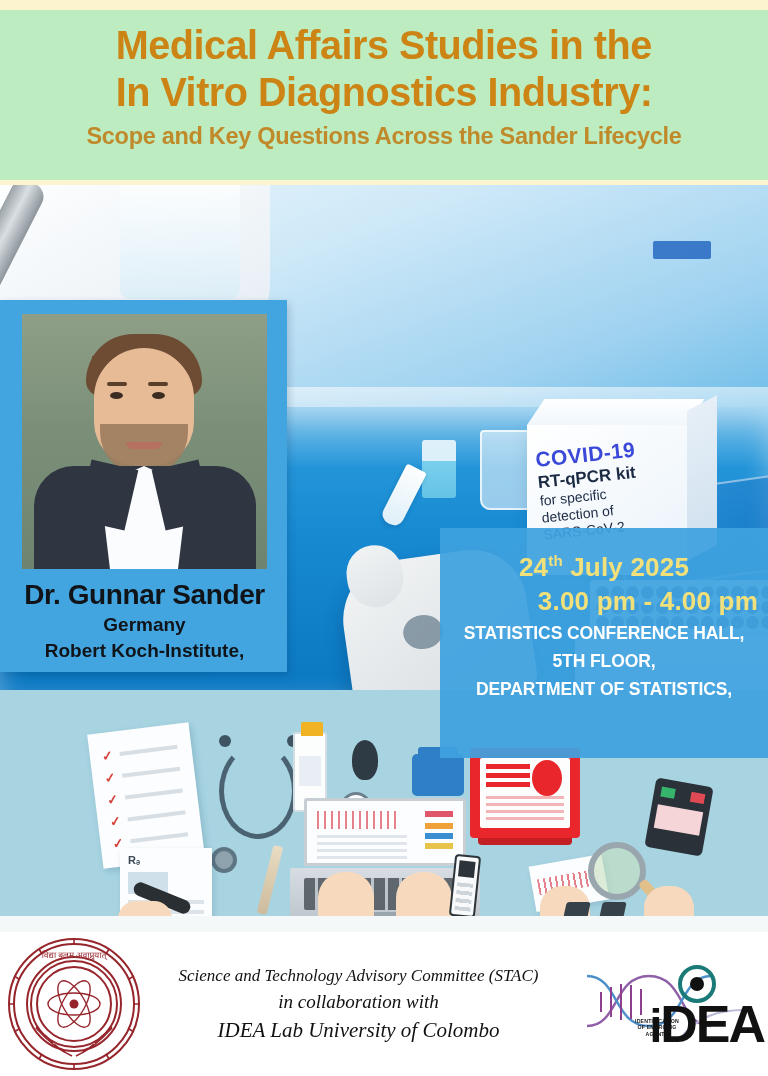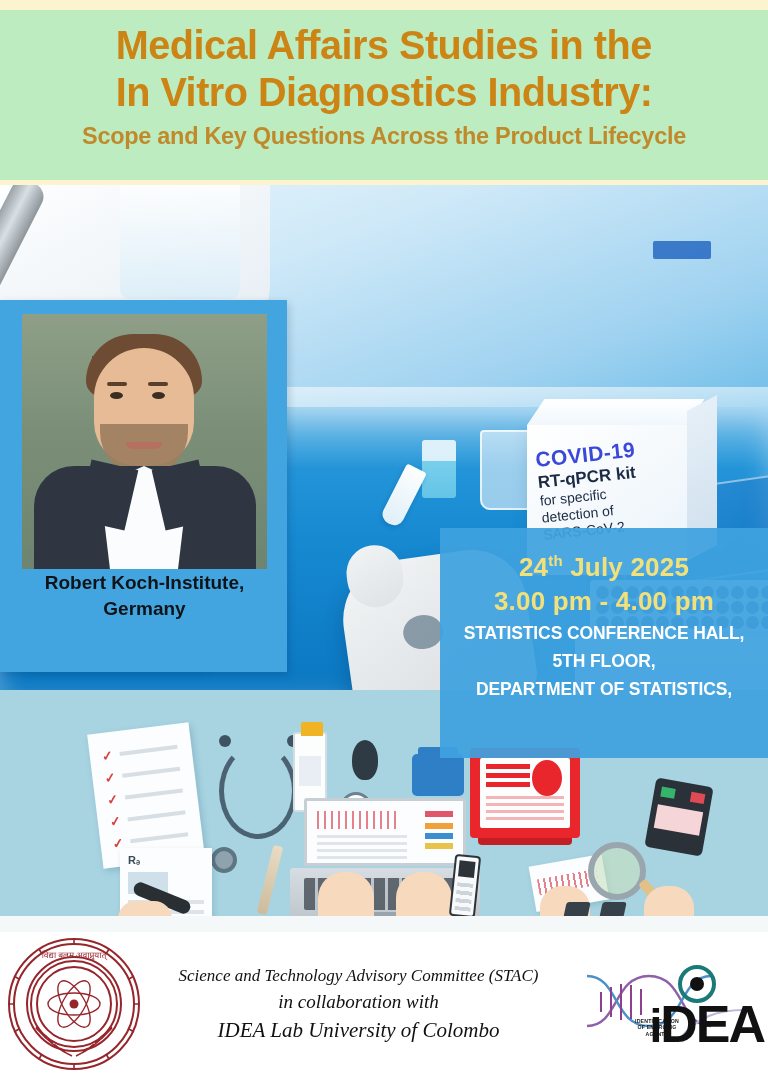--- a/index.html
+++ b/index.html
@@ -423,21 +423,21 @@
     padding:16px 10px 10px 10px;
     text-align:center;
   }
   .info-date {
     font-size:26px; font-weight:bold; color:#f2e07a;
     line-height:33px; letter-spacing:0.2px;
   }
   .info-date sup { font-size:15px; vertical-align:super; }
   .info-time {
     font-size:26px; font-weight:bold; color:#f2e07a;
-    line-height:34px; letter-spacing:0.2px;
+    line-height:34px; letter-spacing:0.2px;text-align:right;
   }
   .info-venue {
     font-size:17.5px; font-weight:bold; color:#ffffff;
     line-height:25px; letter-spacing:-0.1px; margin-top:3px;
   }
 
   
   .footer {
     position:absolute; left:0; top:932px;
     width:768px; height:144px;
@@ -471,21 +471,21 @@
   .idea-word .d { font-size:46px; }
 </style>
 </head>
 <body>
 
 <div id="poster">
 
   <div class="title-band">
     <div class="title-line">Medical Affairs Studies in the</div>
     <div class="title-line">In Vitro Diagnostics Industry:</div>
-    <div class="subtitle-line">Scope and Key Questions Across the Product Lifecycle</div>
+    <div class="subtitle-line">Scope and Key Questions Across the Sander Lifecycle</div>
   </div>
 
   <div class="lab-photo">
     <div class="bench"></div>
     <div class="bench-sheen"></div>
     <div class="lab-coat"></div>
     <div class="test-tubes"></div>
     <div class="blue-label"></div>
     <div class="rack">
       <div class="tube-row">
@@ -727,22 +727,23 @@
       <div class="sp-brow r"></div>
       <div class="sp-eye l"></div>
       <div class="sp-eye r"></div>
       <div class="sp-beard"></div>
       <div class="sp-mouth"></div>
       <div class="sp-body"></div>
       <div class="sp-shirt"></div>
       <div class="sp-collarL"></div>
       <div class="sp-collarR"></div>
     </div>
+    <div class="sp-name">Dr. Gunnar Sander</div>
+    <div class="sp-aff">Germany</div>
     <div class="sp-aff">Robert Koch-Institute,</div>
-    <div class="sp-aff">Germany</div>
   </div>
 
   <div class="info-panel">
     <div class="info-date"><span>24</span><sup>th</sup><span> July 2025</span></div>
     <div class="info-time">3.00 pm - 4.00 pm</div>
     <div class="info-venue">STATISTICS CONFERENCE HALL,</div>
     <div class="info-venue">5TH FLOOR,</div>
     <div class="info-venue">DEPARTMENT OF STATISTICS,</div>
   </div>
 

